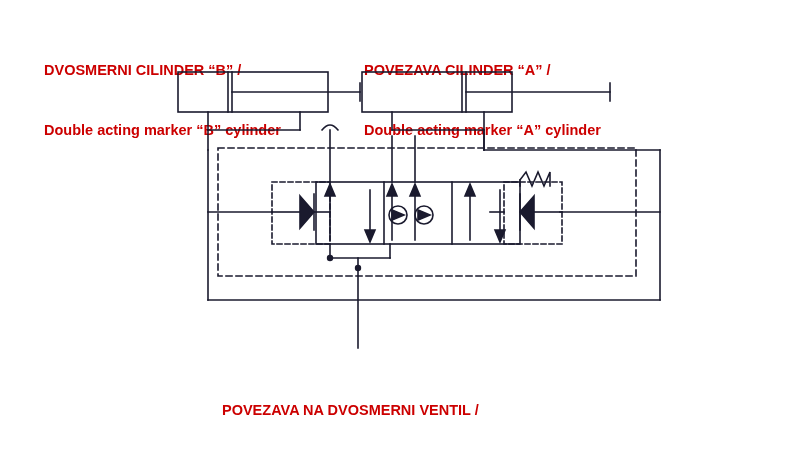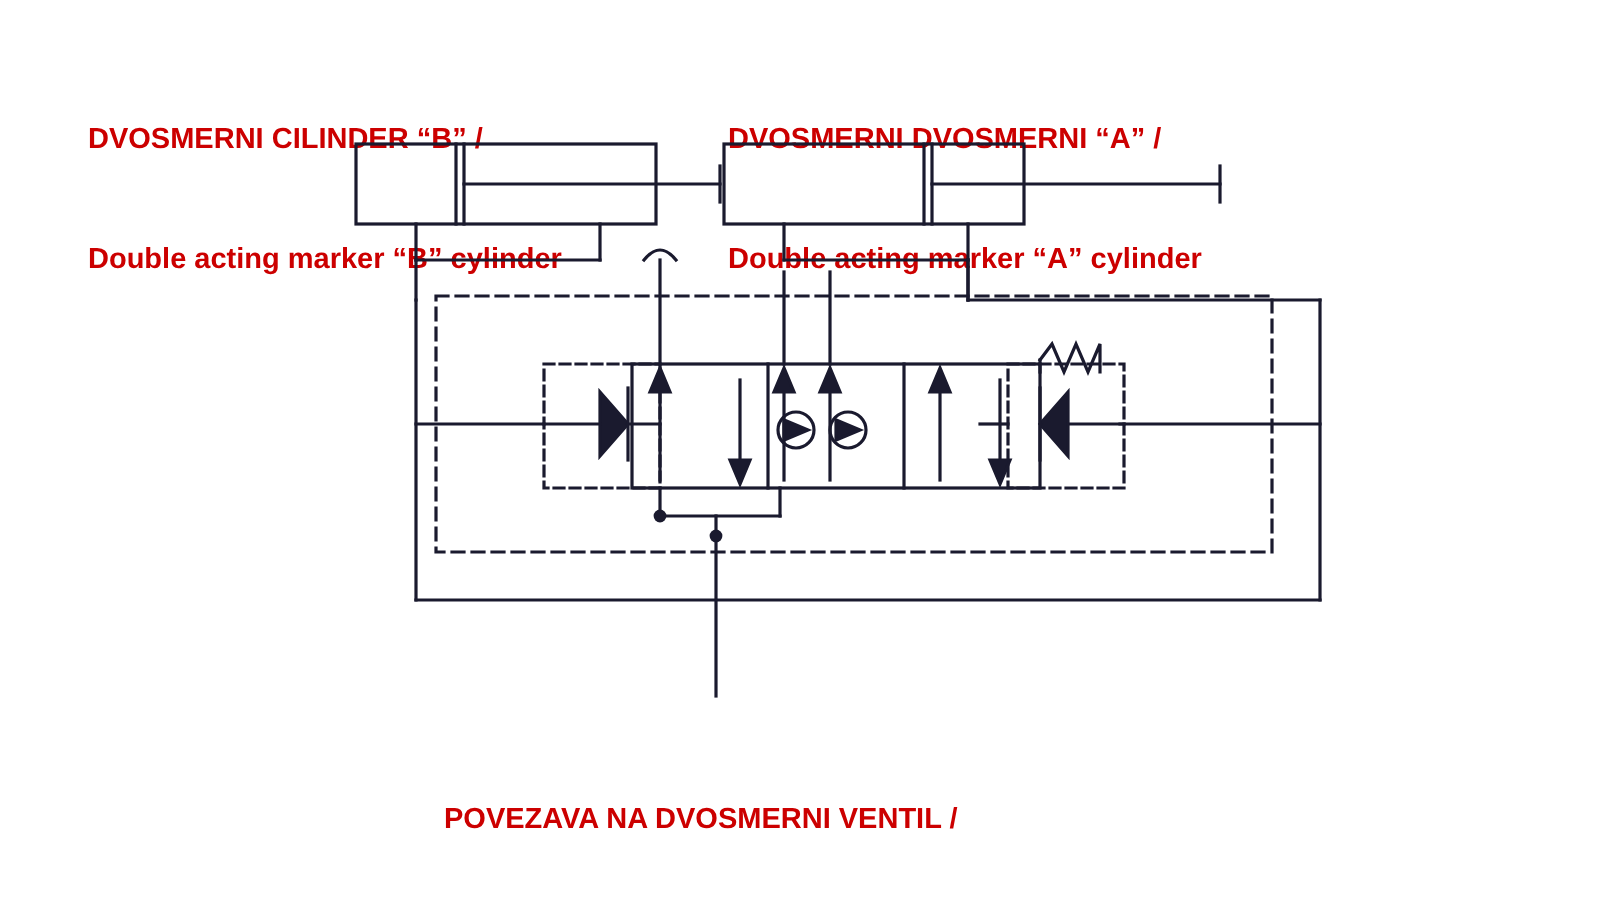--- a/index.html
+++ b/index.html
@@ -38,21 +38,21 @@
 <body>
 
 <div id="stage">
 
   <div class="label" id="label-b">
     <span class="ln">DVOSMERNI CILINDER “B” /</span>
     <span class="ln">Double acting marker “B” cylinder</span>
   </div>
 
   <div class="label" id="label-a">
-    <span class="ln">DVOSMERNI DVOSMERNI “A” /</span>
+    <span class="ln">POVEZAVA CILINDER “A” /</span>
     <span class="ln">Double acting marker “A” cylinder</span>
   </div>
 
   <div class="label" id="label-valve">
     <span class="ln">POVEZAVA NA DVOSMERNI VENTIL /</span>
     
   </div>
 
   <svg width="800" height="450" viewBox="0 0 800 450">
     <g fill="none" stroke="#1a1a2e" stroke-width="1.6" stroke-linecap="square">

